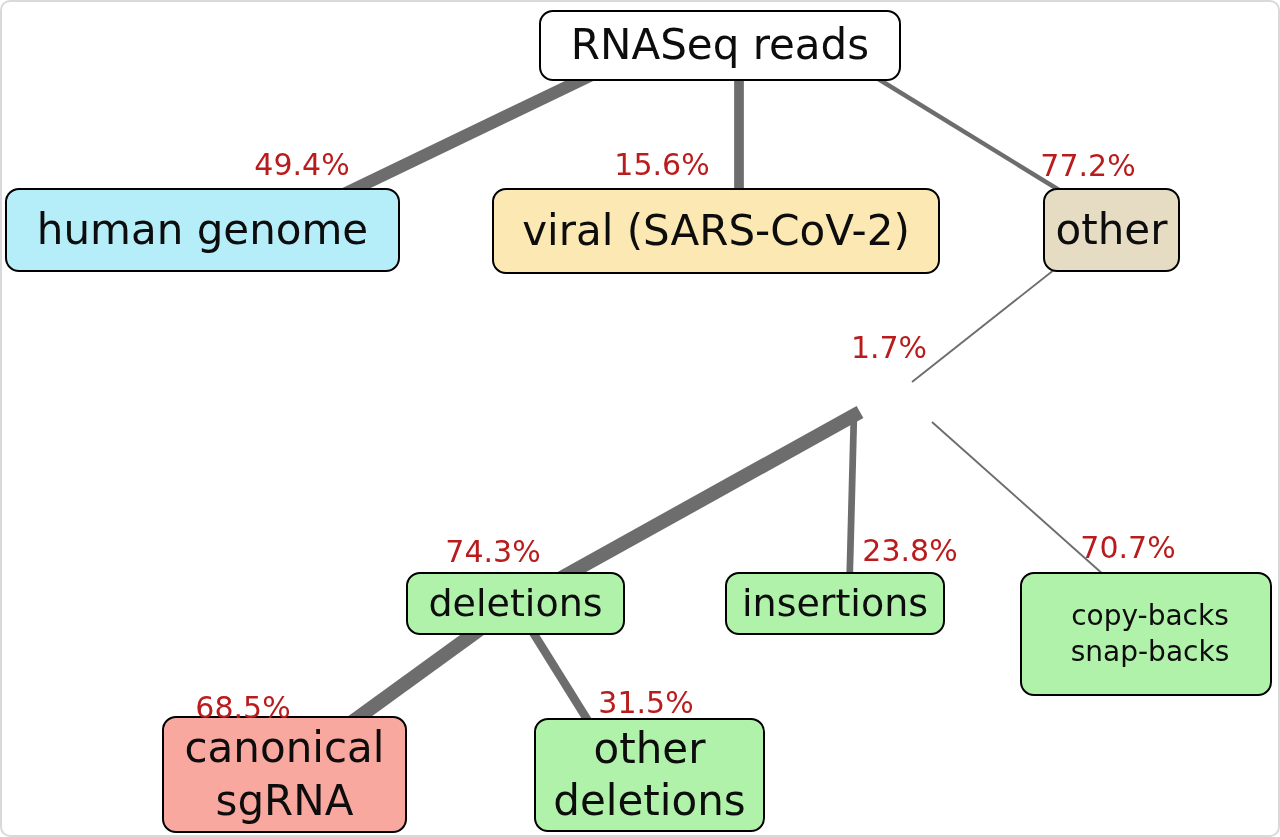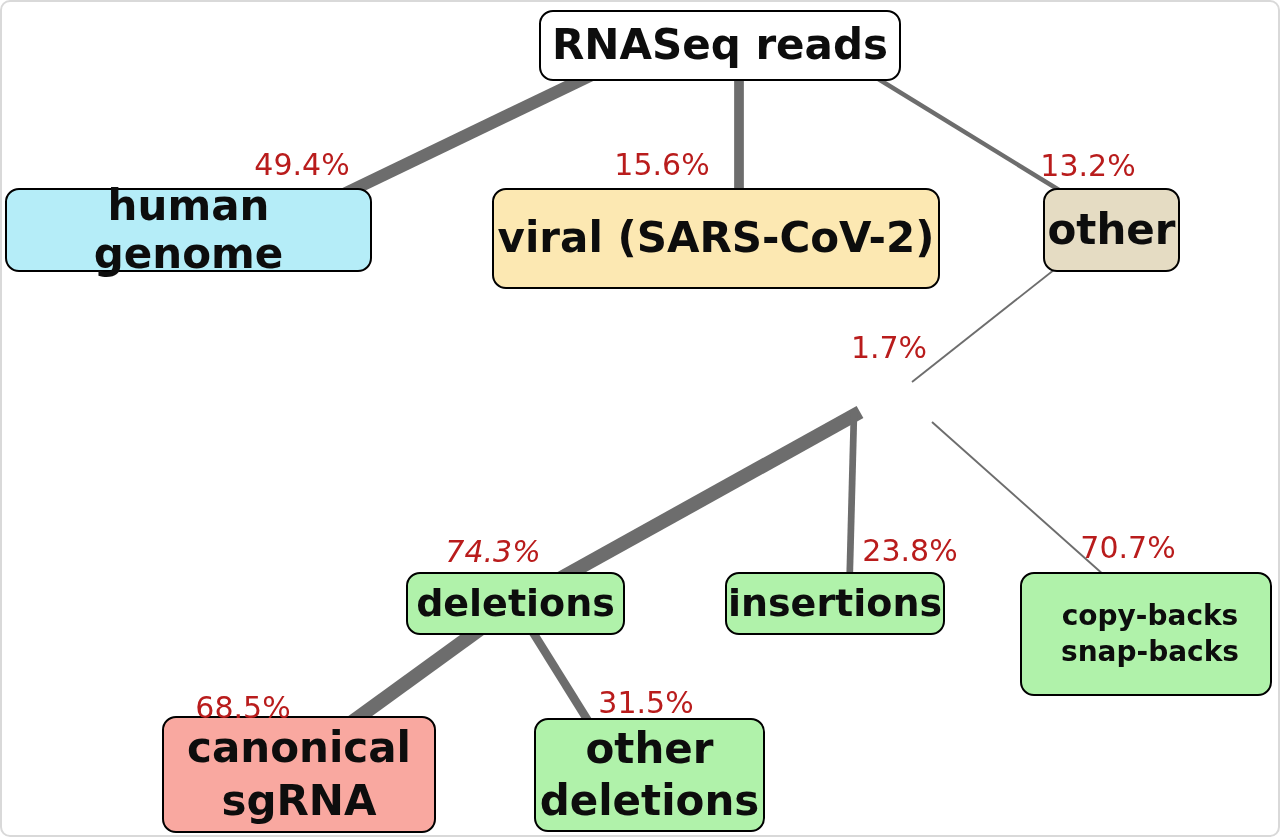--- a/index.html
+++ b/index.html
@@ -32,47 +32,46 @@
     border: 2.5px solid #000000;
     border-radius: 14px;
     display: flex;
     align-items: center;
     justify-content: center;
     text-align: center;
     white-space: pre-line;
     color: #0d0d0d;
     line-height: 1.15;
     background: #ffffff;
-    font-weight: bold;
   }
   .pct {
     position: absolute;
     z-index: 3;
     transform: translate(-50%, -50%);
     font-size: 30px;
     color: #b91c1c;
     white-space: nowrap;
   }
   
   #node-rnaseq     { left: 537px;  top: 8px;   width: 362px; height: 71px;  font-size: 42px; }
-  #node-human      { left: 3px;    top: 186px; width: 367px; height: 84px;  font-size: 42px; }
-  #node-viral      { left: 490px;  top: 186px; width: 448px; height: 101px;  font-size: 42px; }
+  #node-human      { left: 3px;    top: 186px; width: 395px; height: 84px;  font-size: 42px; }
+  #node-viral      { left: 490px;  top: 186px; width: 448px; height: 86px;  font-size: 42px; }
   #node-other      { left: 1041px; top: 186px; width: 137px; height: 84px;  font-size: 42px; }
   #node-dvg        { left: 672px;  top: 371px; width: 372px; height: 78px;  font-size: 42px; }
   #node-deletions  { left: 404px;  top: 570px; width: 219px; height: 63px;  font-size: 38px; }
   #node-insertions { left: 723px;  top: 570px; width: 220px; height: 63px;  font-size: 38px; }
   #node-copybacks  { left: 1018px; top: 570px; width: 252px; height: 124px; font-size: 28px; line-height: 1.3; padding-left: 8px; }
-  #node-canonical  { left: 160px;  top: 714px; width: 274px; height: 117px; font-size: 42px; line-height: 1.25; }
+  #node-canonical  { left: 160px;  top: 714px; width: 245px; height: 117px; font-size: 42px; line-height: 1.25; }
   #node-otherdel   { left: 532px;  top: 716px; width: 231px; height: 114px; font-size: 42px; line-height: 1.25; }
   
   #pct-human      { left: 300px;  top: 162px; }
   #pct-viral      { left: 660px;  top: 162px; }
   #pct-other      { left: 1086px; top: 163px; }
   #pct-dvg        { left: 887px;  top: 345px; }
-  #pct-deletions  { left: 491px;  top: 549px; font-style: italic; }
+  #pct-deletions  { left: 491px;  top: 549px; }
   #pct-insertions { left: 908px;  top: 548px; }
   #pct-copybacks  { left: 1126px; top: 545px; }
   #pct-canonical  { left: 241px;  top: 697px; margin-top: 8px; }
   #pct-otherdel   { left: 644px;  top: 700px; }
 </style>
 </head>
 <body>
 
 <div class="canvas">
 
@@ -96,21 +95,21 @@
   <div class="node" id="node-insertions" style="background: rgb(176, 242, 170);">insertions</div>
   <div class="node" id="node-copybacks" style="background: rgb(176, 242, 170);">copy-backs
 snap-backs</div>
   <div class="node" id="node-canonical" style="background: rgb(249, 168, 160);">canonical
 sgRNA</div>
   <div class="node" id="node-otherdel" style="background: rgb(176, 242, 170);">other
 deletions</div>
 
   <span class="pct" id="pct-human">49.4%</span>
   <span class="pct" id="pct-viral">15.6%</span>
-  <span class="pct" id="pct-other">13.2%</span>
+  <span class="pct" id="pct-other">77.2%</span>
   <span class="pct" id="pct-dvg">1.7%</span>
   <span class="pct" id="pct-deletions">74.3%</span>
   <span class="pct" id="pct-insertions">23.8%</span>
   <span class="pct" id="pct-copybacks">70.7%</span>
   <span class="pct" id="pct-canonical">68.5%</span>
   <span class="pct" id="pct-otherdel">31.5%</span>
 
 </div>
 
 </body></html>

